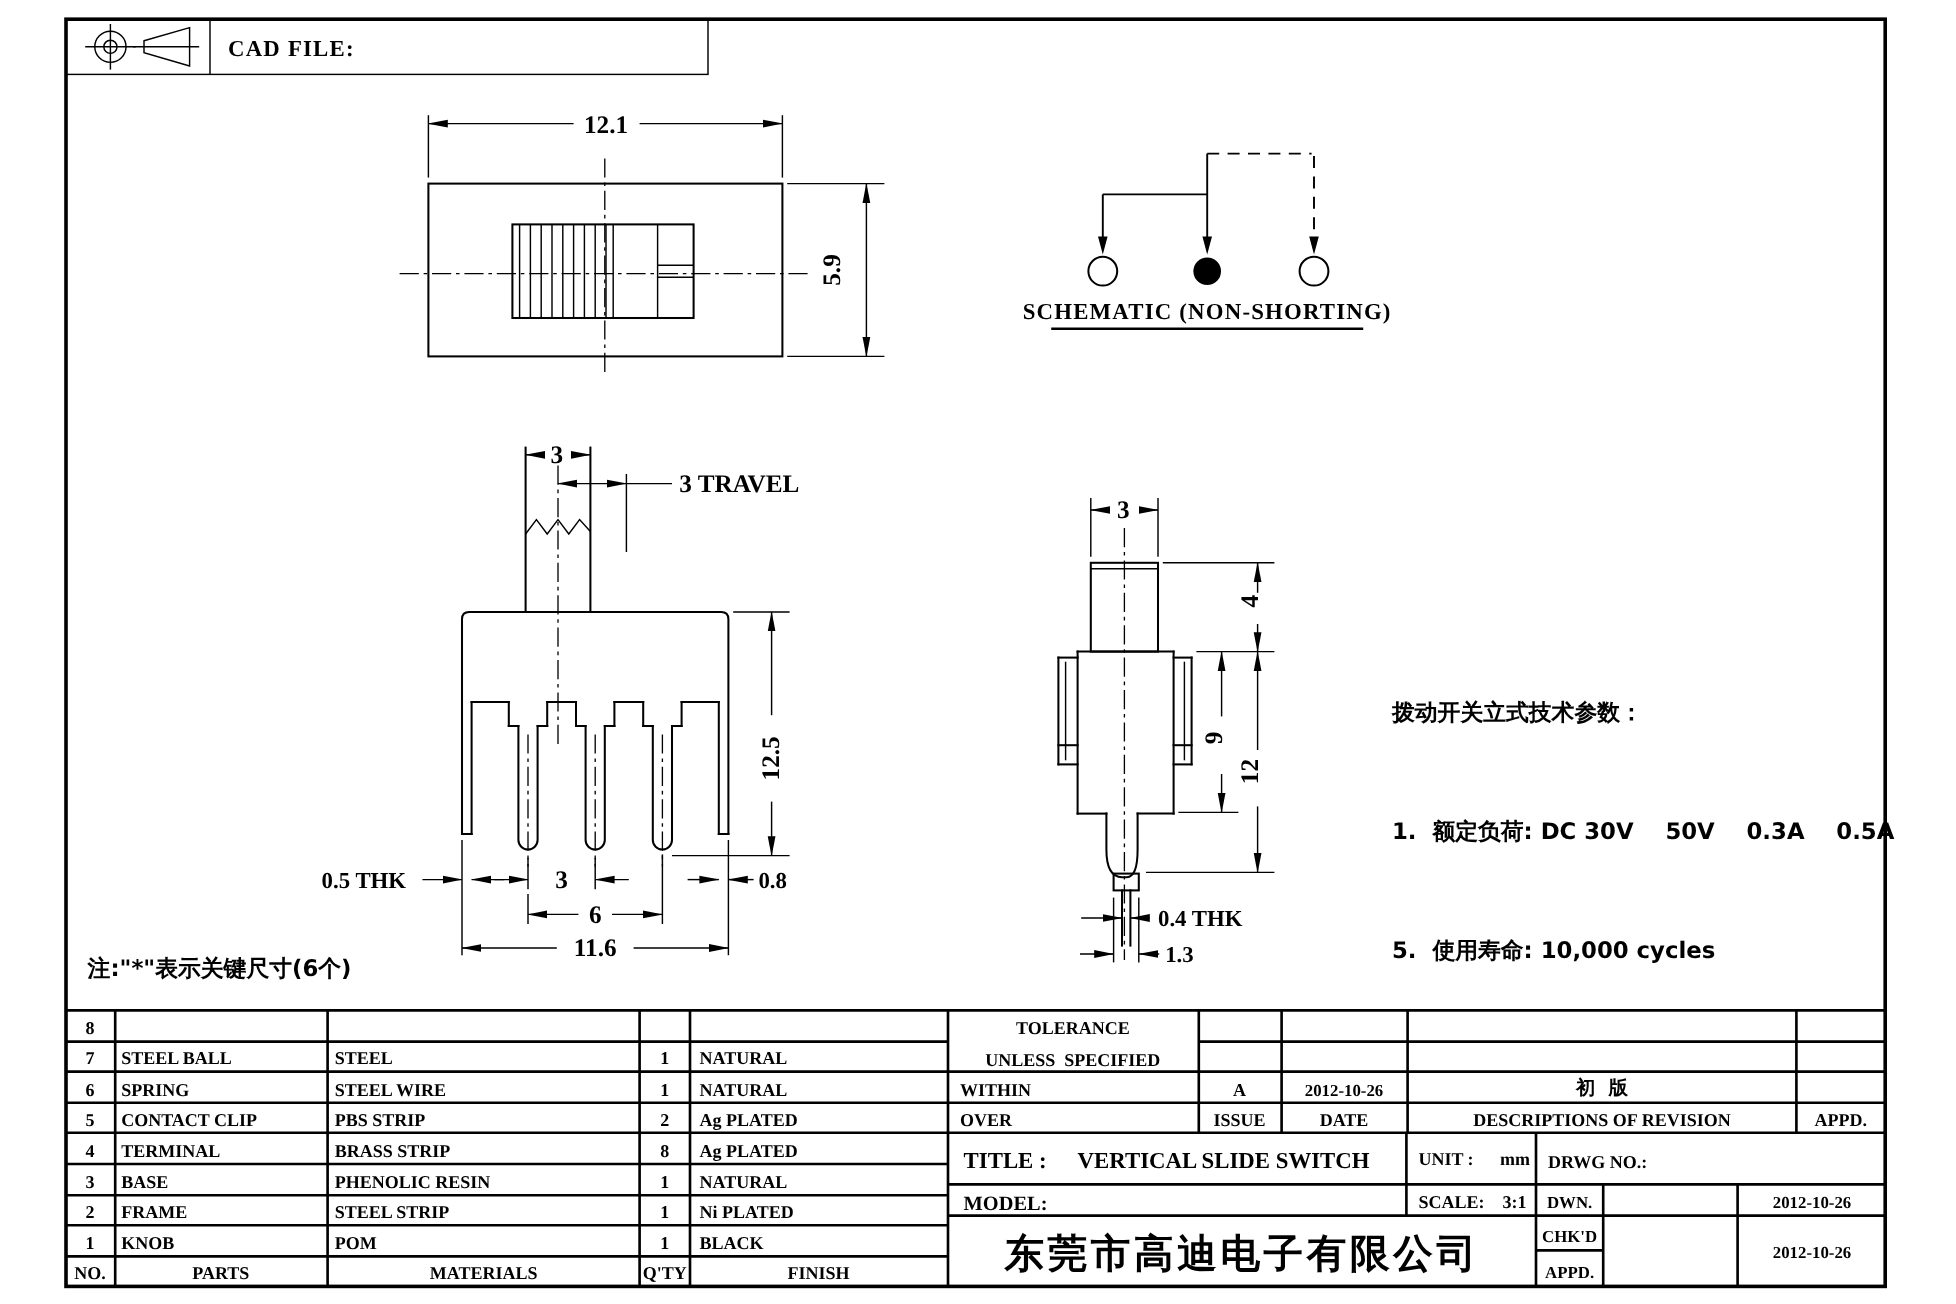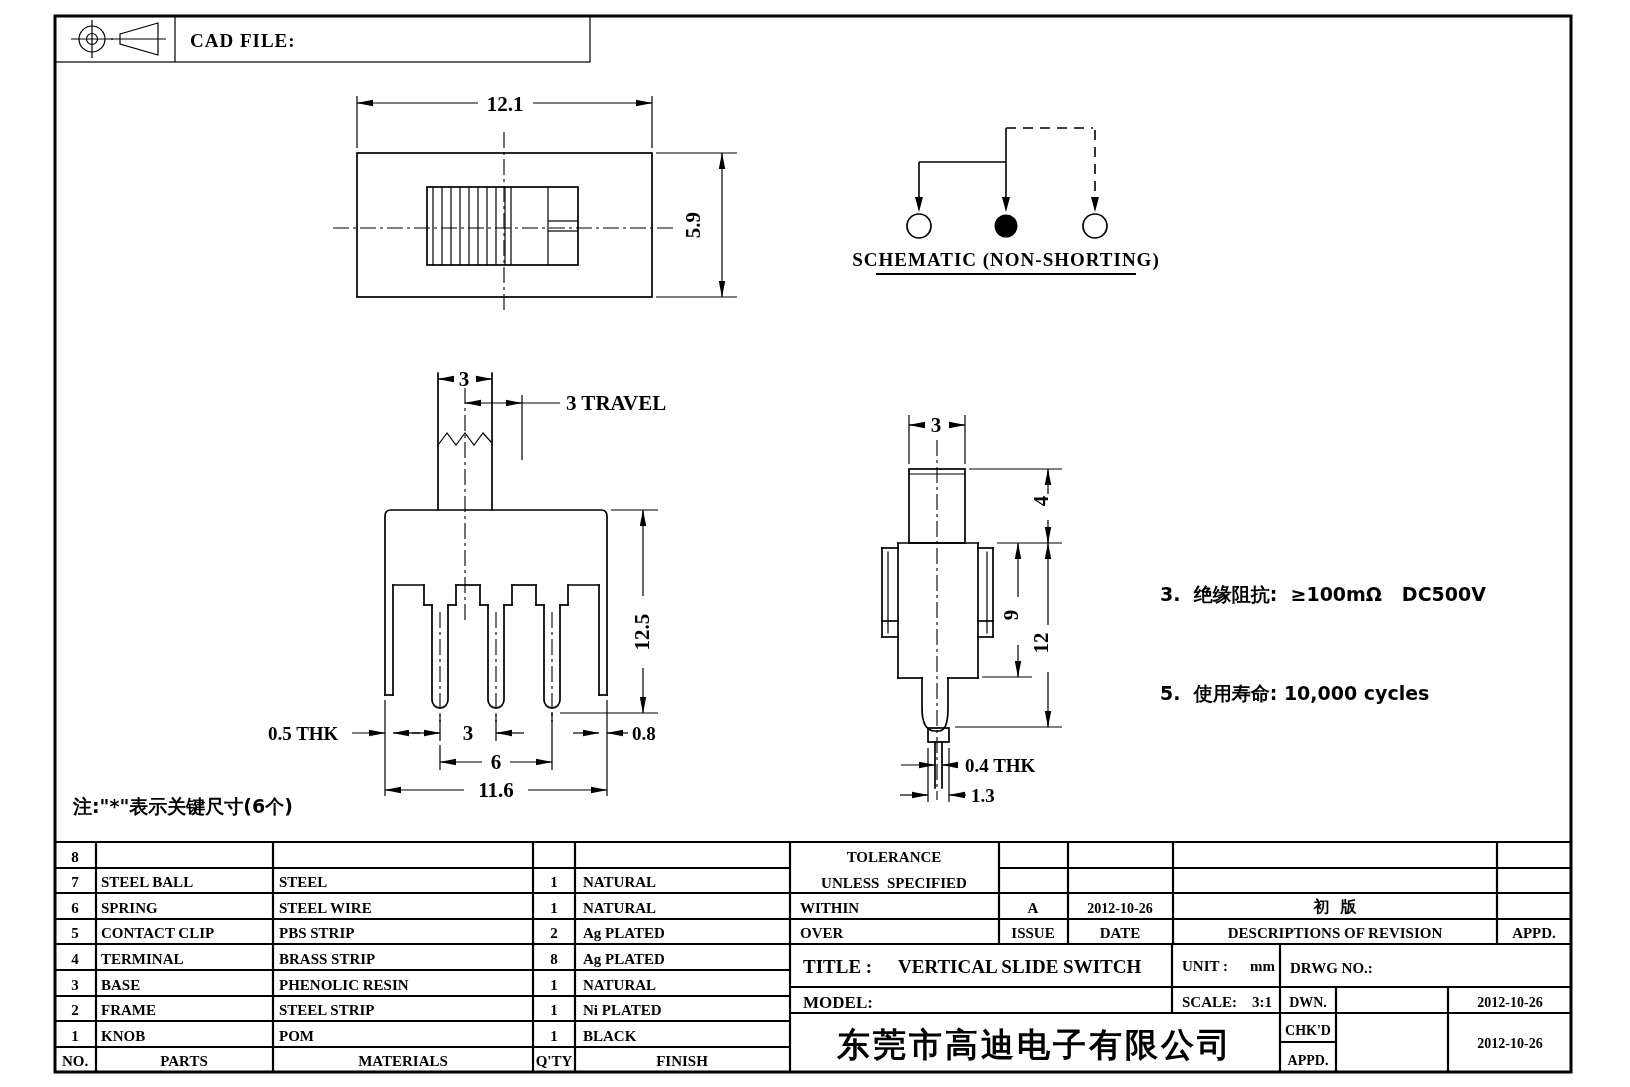--- a/index.html
+++ b/index.html
@@ -350,21 +350,22 @@
     <text x="1308" y="1007" text-anchor="middle" class="tbs">DWN.</text>
     <text x="1510" y="1007" text-anchor="middle" class="tbs">2012-10-26</text>
     <text x="1308" y="1035" text-anchor="middle" class="tbs">CHK'D</text>
     <text x="1308" y="1065" text-anchor="middle" class="tbs">APPD.</text>
     <text x="1510" y="1048" text-anchor="middle" class="tbs">2012-10-26</text>
     <text x="1035" y="1056" text-anchor="middle" class="co">东莞市高迪电子有限公司</text>
   </g>
 </svg>
 
 <div class="specs">
-  <div>3.  绝缘阻抗:  ≥100mΩ   DC500V</div>
+  <div>拨动开关立式技术参数：</div>
+  <div>1.  额定负荷: DC 30V    50V    0.3A    0.5A</div>
   <div>5.  使用寿命: 10,000 cycles</div>
   
   
   
   
 </div>
 
 <div class="note">注:"*"表示关键尺寸(6个)</div>
 
 </div>

